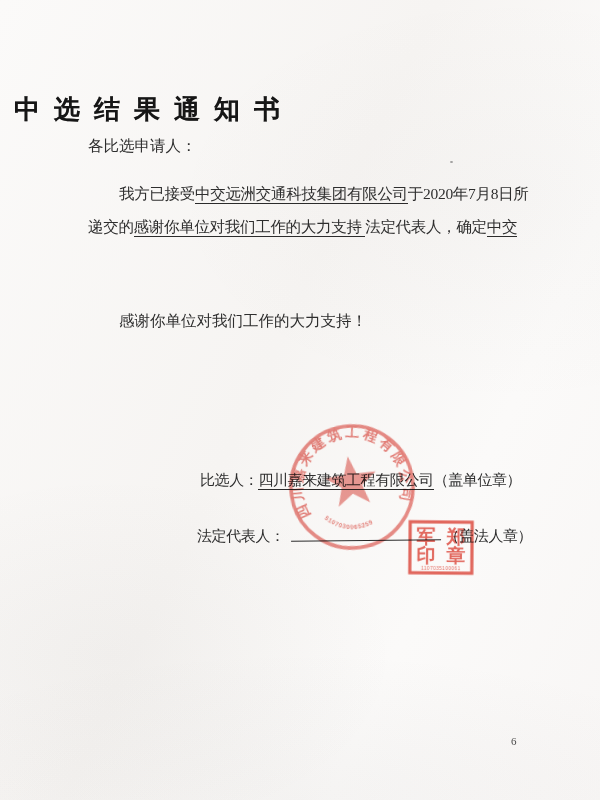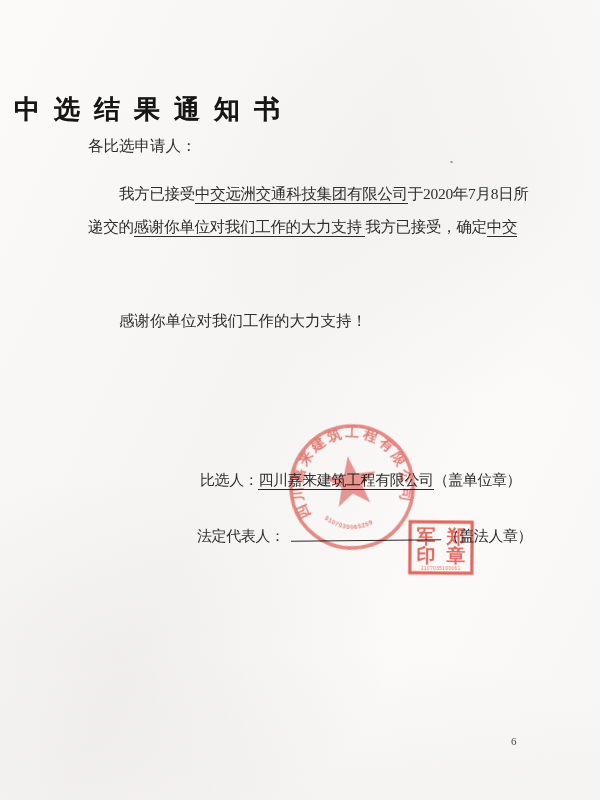--- a/index.html
+++ b/index.html
@@ -87,21 +87,21 @@
 <body>
 
 <div class="page">
 
   <div class="title">中选结果通知书</div>
 
   <div class="salutation">各比选申请人：</div>
 
   <div class="para">
     <div class="pline indent"><span>我方已接受</span><span class="u">中交远洲交通科技集团有限公司</span><span>于2020年7月8日所</span></div>
-    <div class="pline"><span>递交的</span><span class="u">感谢你单位对我们工作的大力支持 </span><span>我方已接受，确定</span><span class="u">中交</span></div>
+    <div class="pline"><span>递交的</span><span class="u">感谢你单位对我们工作的大力支持 </span><span>法定代表人，确定</span><span class="u">中交</span></div>
   </div>
 
   <div class="thanks">感谢你单位对我们工作的大力支持！</div>
 
   <div class="sig-line sig-legal"><span>法定代表人：</span><span class="blank-line"></span><span>（盖法人章）</span></div>
 
   <div class="sig-line sig-bidder"><span>比选人：</span><span class="u">四川嘉来建筑工程有限公司</span><span>（盖单位章）</span></div>
 
 
   <div class="pageno">6</div>

